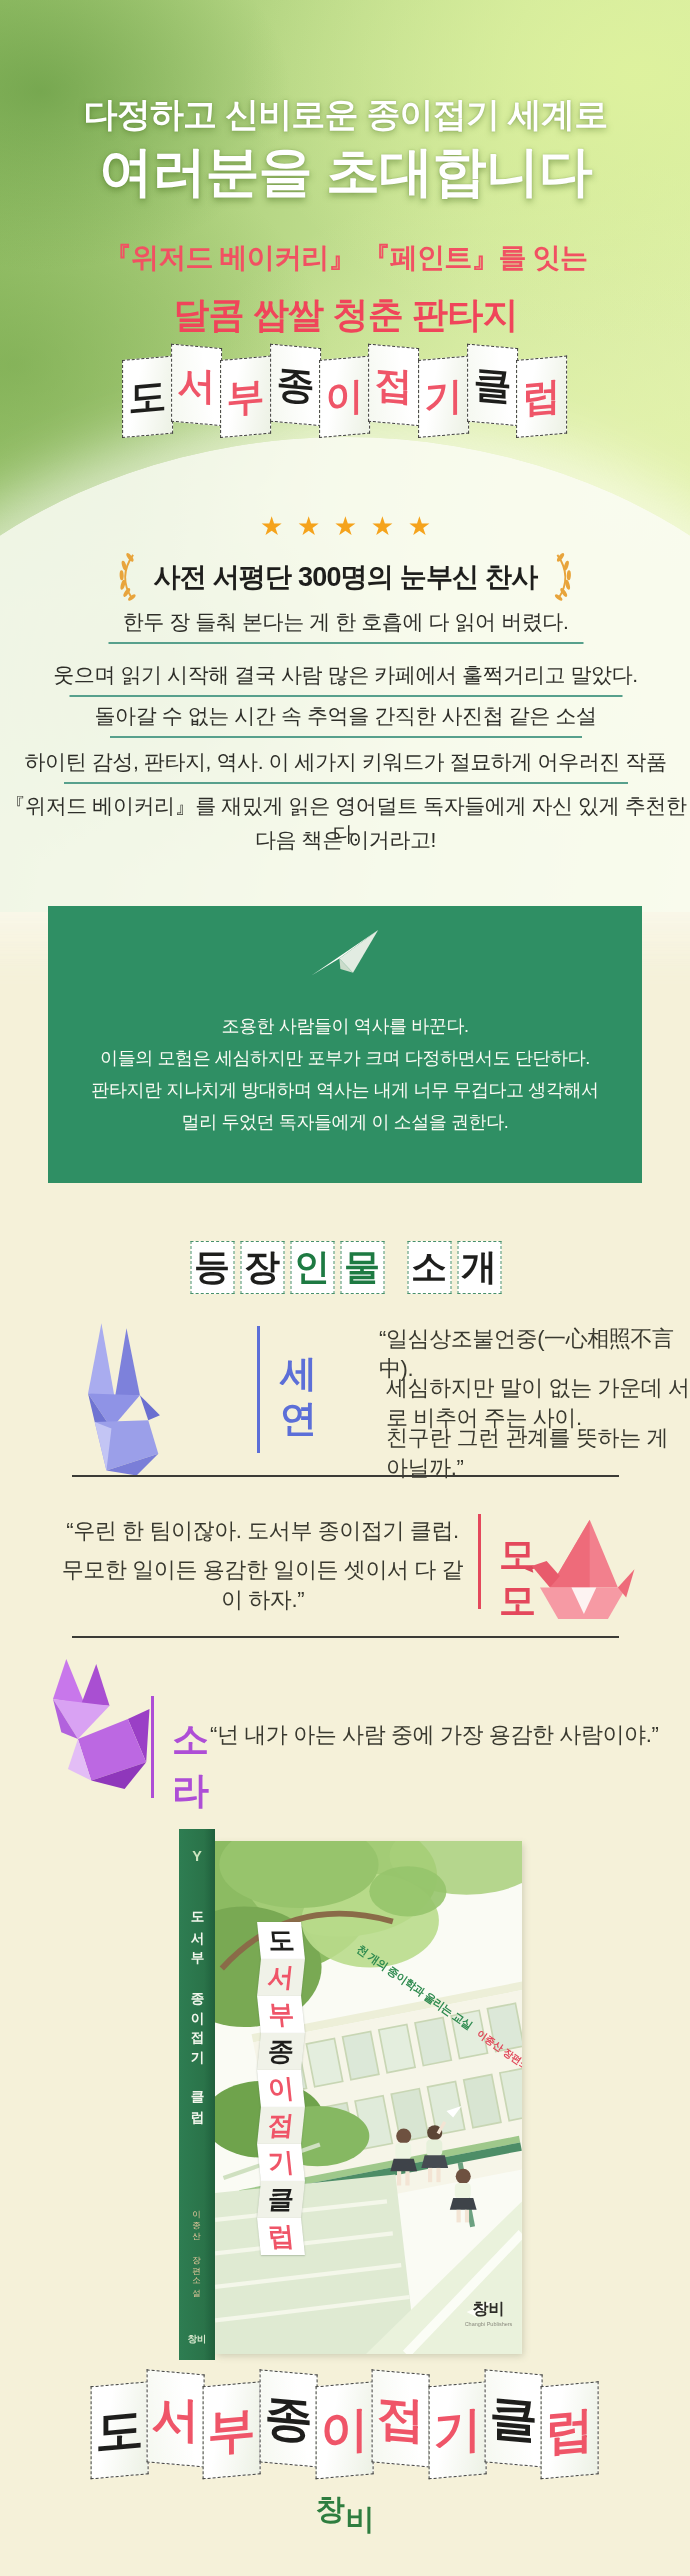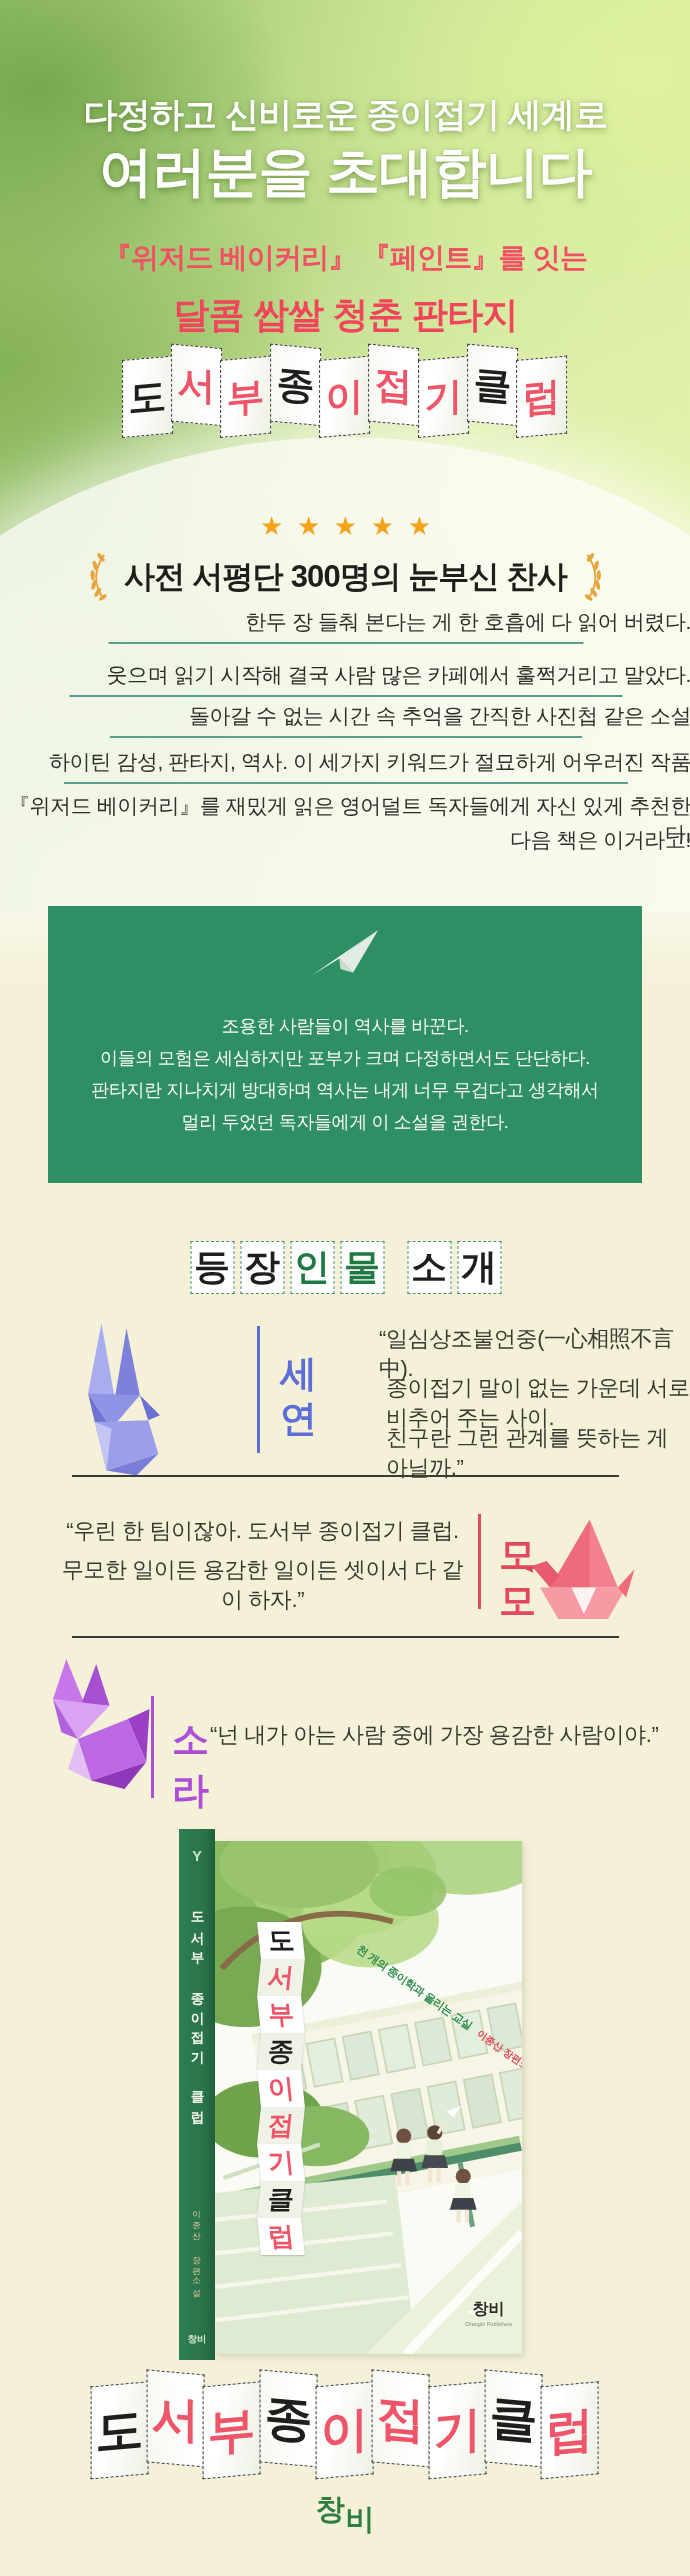--- a/index.html
+++ b/index.html
@@ -45,23 +45,23 @@
   .c-k{color:#1E1E1C;} .c-r{color:#EF5568;} .c-g{color:#1E7A42;}
   
   .dome{position:absolute;top:437px;left:-221px;width:1132px;height:475px;
     background:rgba(253,253,248,.86);
     border-radius:566px 566px 0 0 / 475px 475px 0 0;
     box-shadow:0 0 59px 25.5px rgba(253,253,249,.6);z-index:1;}
   .stars{position:absolute;top:511px;left:0;width:100%;text-align:center;z-index:2;
     font-size:26px;color:#F5A31C;letter-spacing:13.6px;text-indent:13.6px;}
   .praise-head-row{position:absolute;top:550px;left:0;width:100%;z-index:2;
     display:flex;align-items:center;justify-content:center;gap:13.6px;}
-  .praise-heading{font-size:31px;font-weight:bold;color:#1E1E1C;letter-spacing:-0.8px;}
+  .praise-heading{font-size:27px;font-weight:bold;color:#1E1E1C;letter-spacing:-0.8px;}
   .laurel{width:25.5px;height:53px;}
-  .pq{position:absolute;left:0;width:100%;text-align:right;z-index:2;
+  .pq{position:absolute;left:0;width:100%;text-align:center;z-index:2;
     font-size:21px;color:#2E2E29;letter-spacing:-0.4px;}
   .q1{top:608px;} .q2{top:661px;} .q3{top:702px;} .q4{top:748px;}
   .q5a{top:792px;} .q5b{top:826px;}
   .uline{position:absolute;left:50%;transform:translateX(-50%);height:1.7px;
     background:#57A08C;z-index:2;}
   .u1{top:642px;width:475px;} .u2{top:695px;width:553px;}
   .u3{top:736px;width:472px;} .u4{top:782px;width:564px;}
   
   .quote-box{position:absolute;top:906px;left:48px;width:594px;height:277px;
     background:#2F8F64;z-index:4;text-align:center;}
@@ -241,21 +241,21 @@
     <polygon points="12,86 74,88 40,128" fill="#8F93E6"></polygon>
     <polygon points="12,86 40,128 20,120" fill="#6F74D2"></polygon>
     <polygon points="74,88 98,112 84,118" fill="#6A6FD0"></polygon>
     <polygon points="20,120 84,118 96,158 34,178" fill="#9B9FE9"></polygon>
     <polygon points="20,120 40,128 34,178" fill="#C3C5F4"></polygon>
     <polygon points="34,178 96,158 70,184" fill="#7A7ED8"></polygon>
   </svg>
   <div class="vline blue-bg" style="top:1326px;left:257px;height:127px;"></div>
   <div class="vname blue" style="top:1329px;left:273px;">세연</div>
   <div class="char-line" style="top:1324px;left:379px;">“일심상조불언중(一心相照不言中).</div>
-  <div class="char-line" style="top:1373px;left:386px;">종이접기 말이 없는 가운데 서로 비추어 주는 사이.</div>
+  <div class="char-line" style="top:1373px;left:386px;">세심하지만 말이 없는 가운데 서로 비추어 주는 사이.</div>
   <div class="char-line" style="top:1423px;left:386px;">친구란 그런 관계를 뜻하는 게 아닐까.”</div>
 
   <div class="divider" style="top:1475px;"></div>
 
   <div class="char-line" style="top:1516px;left:59px;width:407px;text-align:center;">“우린 한 팀이잖아. 도서부 종이접기 클럽.</div>
   <div class="char-line" style="top:1555px;left:59px;width:407px;text-align:center;">무모한 일이든 용감한 일이든 셋이서 다 같이 하자.”</div>
   <div class="vline red-bg" style="top:1514px;left:478px;height:95px;"></div>
   <div class="vname red" style="top:1518px;left:492px;">모모</div>
   <svg class="ori" style="top:1518px;left:525px;" width="112" height="116" viewBox="0 0 135 140">
     <polygon points="78,2 112,84 30,84" fill="#F2808D"></polygon>

